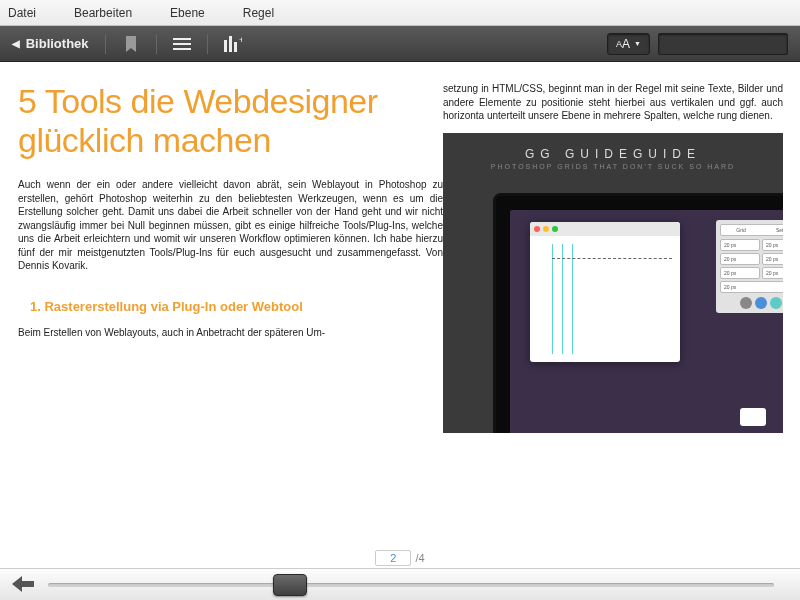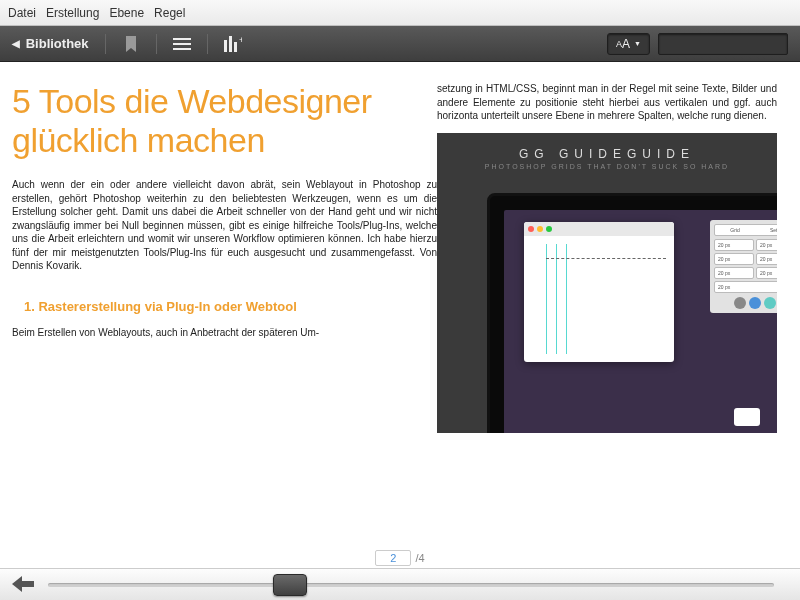--- a/index.html
+++ b/index.html
@@ -1,29 +1,29 @@
 <!DOCTYPE html>
 <html><head>
 <meta charset="utf-8">
 <style>
 *{margin:0;padding:0;box-sizing:border-box}
 body{font-family:Arial,Helvetica,sans-serif;width:800px;height:600px;overflow:hidden;background:#fff}
 .menubar{height:26px;background:linear-gradient(#f8f8f8,#eaeaea);border-bottom:1px solid #c0c0c0;display:flex;align-items:center;padding:0 8px;font-size:12px;color:#333}
-.menubar span{margin-right:10px;cursor:default}
+.menubar span{margin-right:38px;cursor:default}
 .toolbar{height:36px;background:linear-gradient(#595959,#3e3e3e);display:flex;align-items:center;padding:0 12px;color:#eee;font-size:13px;border-bottom:1px solid #222}
 .toolbar .lib{display:flex;align-items:center;font-weight:bold;cursor:pointer}
 .toolbar .lib .tri{margin-right:6px;font-size:10px}
 .toolbar .sep{width:1px;height:20px;background:#666;margin:0 16px}
 .toolbar .ico{width:18px;height:18px;display:flex;align-items:center;justify-content:center;cursor:pointer}
 .toolbar .spacer{flex:1}
 .toolbar .aa{background:#373737;border:1px solid #1e1e1e;border-radius:3px;padding:3px 8px;font-size:12px;display:flex;align-items:center;cursor:pointer;box-shadow:inset 0 1px 2px rgba(0,0,0,.5)}
 .toolbar .aa .sm{font-size:9px}
 .toolbar .aa .dd{font-size:7px;margin-left:4px}
 .toolbar .search{width:130px;height:22px;background:#373737;border:1px solid #1e1e1e;box-shadow:inset 0 1px 2px rgba(0,0,0,.5);margin-left:8px;border-radius:2px}
-.content{height:486px;padding:20px 0 10px 12px;display:flex;overflow:hidden}
+.content{height:486px;padding:20px 0 10px 18px;display:flex;overflow:hidden}
 .col{width:425px}
 .colR{width:340px}
 h1{font-size:34px;font-weight:300;color:#f0a030;line-height:1.15;margin-bottom:18px;letter-spacing:-0.5px}
 .body{font-size:10px;color:#222;text-align:justify;line-height:1.35}
 h2{font-size:13px;color:#f0a030;font-weight:bold;margin:26px 12px 12px}
 .embed{width:340px;height:300px;background:#3a3a3a;margin:10px 0;position:relative;overflow:hidden}
 .gg{position:absolute;top:14px;left:0;right:0;text-align:center;color:#ddd;font-size:12px;letter-spacing:6px}
 .gg .sub{font-size:7px;letter-spacing:2px;color:#888;margin-top:2px}
 .monitor{position:absolute;top:60px;left:50px;right:-30px;bottom:-20px;background:#0a0a0a;border-radius:8px 8px 0 0;border:3px solid #111;padding:14px}
 .screen{width:100%;height:100%;background:#3b2f4a;position:relative;border-radius:2px}
@@ -48,21 +48,21 @@
 .slider{height:32px;background:linear-gradient(#fdfdfd,#e5e5e5);border-top:1px solid #ccc;display:flex;align-items:center;padding:0 12px}
 .slider .back{width:22px;height:18px;cursor:pointer;color:#444}
 .slider .track{flex:1;height:4px;background:#cfcfcf;border-radius:2px;margin:0 14px;position:relative;box-shadow:inset 0 1px 1px rgba(0,0,0,.2)}
 .slider .thumb{position:absolute;left:31%;top:-9px;width:34px;height:22px;background:linear-gradient(#6a6a6a,#404040);border:1px solid #2a2a2a;border-radius:4px;cursor:grab;box-shadow:0 1px 2px rgba(0,0,0,.4)}
 </style>
 </head>
 <body>
 
 <div class="menubar">
   <span>Datei</span>
-  <span>Erstellung</span>
+  <span>Bearbeiten</span>
   <span>Ebene</span>
   <span>Regel</span>
 </div>
 
 <div class="toolbar">
   <div class="lib">
     <span class="tri">◀</span>
     <span>Bibliothek</span>
   </div>
   <div class="sep"></div>

